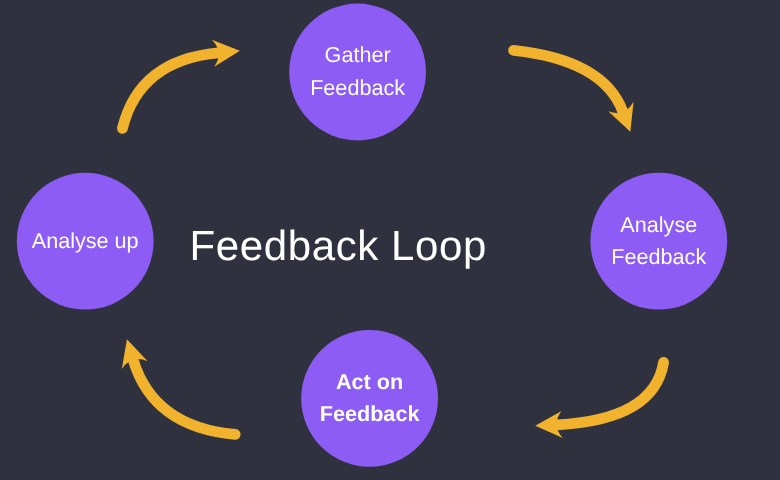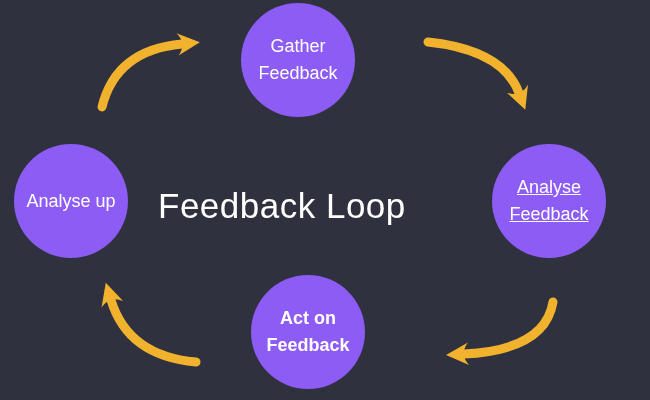--- a/index.html
+++ b/index.html
@@ -52,21 +52,21 @@
     font-size:18px;
     line-height:1.5;
     padding:0;
     box-sizing:border-box;
   }
   .node span{
     display:block;
     width:100px;
   }
   .node-top{    left:241px; top:3px;   }
-  .node-right{  left:492px; top:144px;text-decoration:underline; }
+  .node-right{  left:492px; top:144px; }
   .node-bottom{ left:251px; top:275px;font-weight:bold; }
   .node-left{   left:14px;  top:144px; }
   .title{
     position:absolute;
     left:146px;
     top:174px;
     width:300px;
     margin:12px;
     text-align:left;
     color:var(--title_text);

